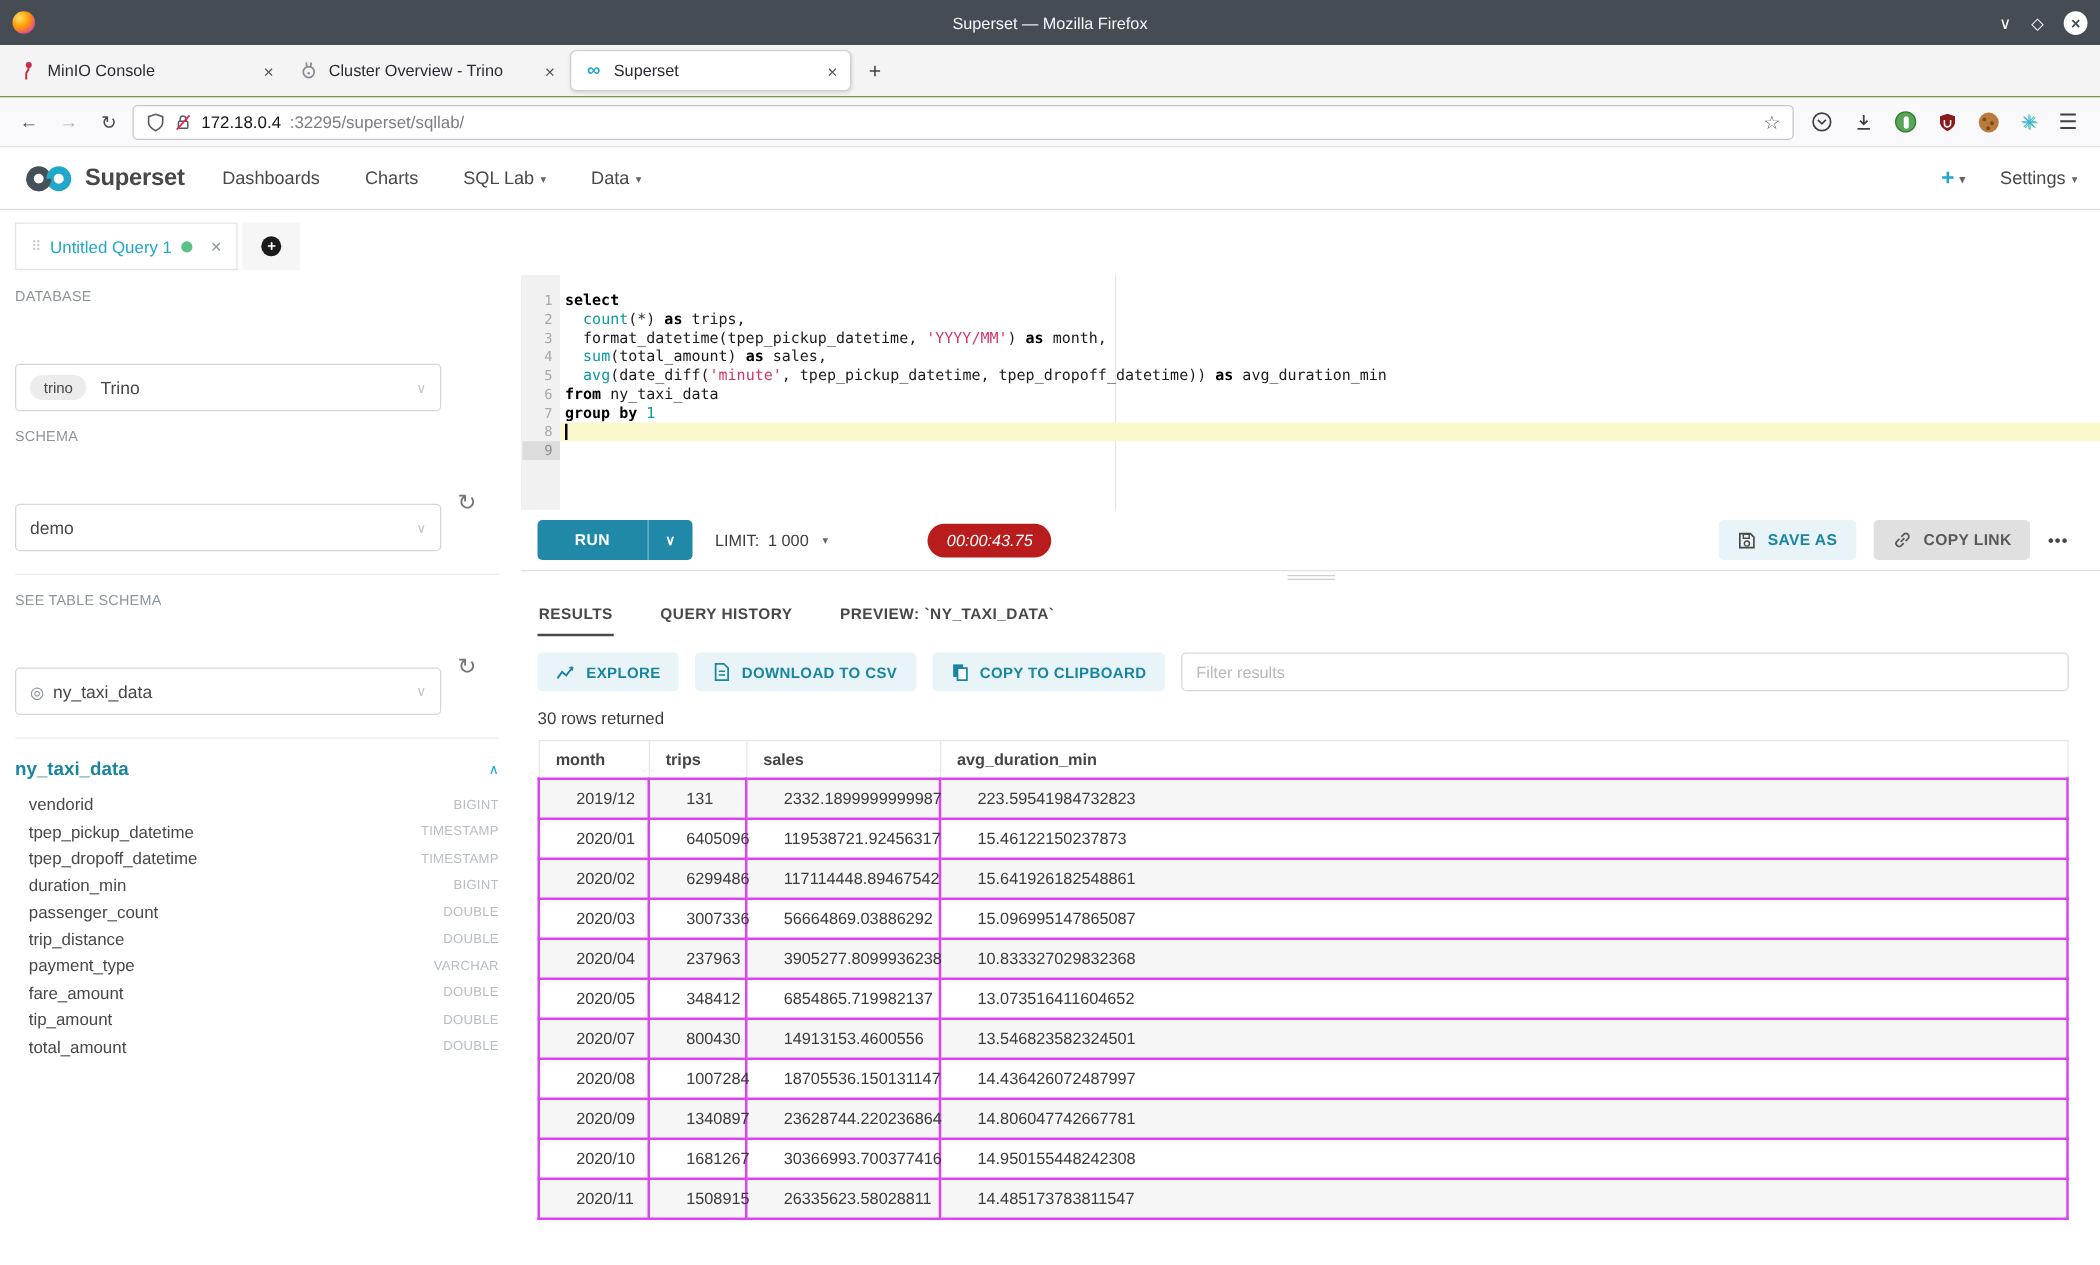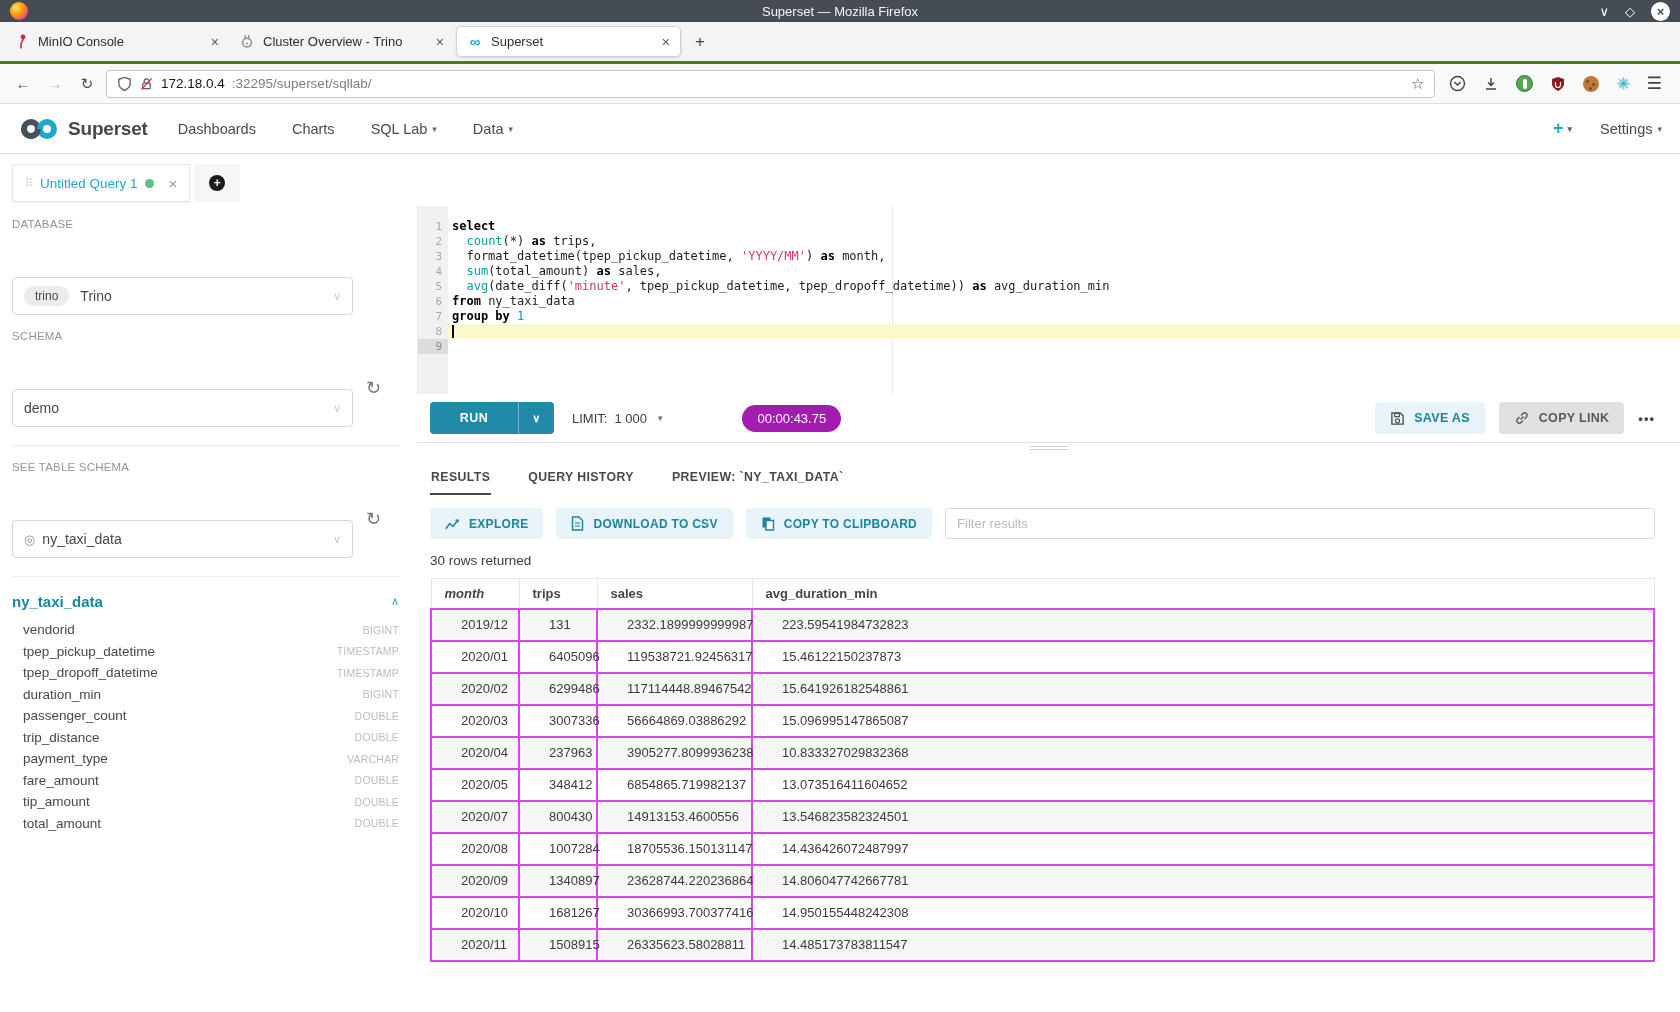--- a/index.html
+++ b/index.html
@@ -5,29 +5,29 @@
   * { box-sizing: border-box; }
   html,body { margin:0; padding:0; }
   body {
     width:1680px; height:1012px; overflow:hidden;
     font-family:"Liberation Sans", sans-serif;
     background:#fff; color:#484848;
     -webkit-font-smoothing:antialiased;
   }
 
   
-  .titlebar { height:22px; background:#454c54; display:flex; align-items:center; position:relative; padding:0 10px; }
+  .titlebar { height:36px; background:#454c54; display:flex; align-items:center; position:relative; padding:0 10px; }
   .ff-logo { width:18px; height:18px; border-radius:50%;
     background:radial-gradient(circle at 32% 30%, #ffe066, #ff9500 45%, #e3557f 72%, #8a2e8a 100%); }
   .win-title { position:absolute; left:0; right:0; text-align:center; color:#f4f6f8; font-size:13px; }
   .win-controls { margin-left:auto; display:flex; align-items:center; gap:16px; z-index:2; }
   .win-glyph { color:#fff; font-size:13px; line-height:1; cursor:default; }
   .win-close { width:19px; height:19px; border-radius:50%; background:#fff; color:#454c54; display:flex; align-items:center; justify-content:center; font-size:13px; font-weight:bold; }
 
-  .tabstrip { height:42px; background:#f4f4f5; display:flex; align-items:stretch; padding:0 4px; border-bottom:3px solid #4d7c0f; }
+  .tabstrip { height:42px; background:#f4f4f5; display:flex; align-items:stretch; padding:0 4px; border-bottom:1px solid #4d7c0f; }
   .btab { display:flex; align-items:center; gap:8px; width:225px; padding:0 10px; font-size:13px; color:#2b2b33; position:relative; }
   .btab .tab-close { margin-left:auto; color:#55555e; font-size:14px; }
   .btab.active { background:#fff; border:1px solid #d0d0d5; border-radius:5px; margin:4px 2px; box-shadow:0 1px 3px rgba(0,0,0,.12); }
   .favicon { width:16px; height:16px; display:flex; align-items:center; justify-content:center; flex:0 0 16px; }
   .superset-fav { color:#20a7c9; font-weight:bold; font-size:15px; line-height:1; }
   .newtab-btn { width:34px; display:flex; align-items:center; justify-content:center; font-size:17px; color:#3f3f46; }
 
   .urlrow { height:40px; background:#f9f9fb; display:flex; align-items:center; gap:6px; padding:0 10px; border-bottom:1px solid #dcdce1; }
   .navglyph { font-size:15px; color:#4a4a52; width:26px; text-align:center; }
   .navglyph.disabled { color:#b3b3bc; }
@@ -103,21 +103,21 @@
   .tk-p { color:#1c1c1c; }
   .cursor { display:inline-block; width:2px; height:13px; background:#000; vertical-align:middle; }
 
   
   .run-row { height:48px; display:flex; align-items:center; gap:18px; padding:0 25px 0 13px; }
   .run-btn { display:flex; height:32px; border-radius:4px; overflow:hidden; background:#1f89a7; color:#fff; font-size:12.5px; font-weight:bold; letter-spacing:.4px; }
   .run-main { width:88px; display:flex; align-items:center; justify-content:center; }
   .run-caret { width:36px; display:flex; align-items:center; justify-content:center; border-left:1px solid rgba(255,255,255,.4); font-size:11px; }
   .limit { display:flex; align-items:center; gap:7px; font-size:13px; color:#3d3d3d; }
   .limit-caret { font-size:9px; color:#6b6b6b; margin-left:4px; }
-  .timer { background:#a21caf; color:#fff; border-radius:14px; padding:6px 15px; font-size:13px; margin-left:62px; }
+  .timer { background:#b91c1c; color:#fff; border-radius:14px; padding:6px 15px; font-size:13px; margin-left:62px;font-style:italic; }
   .run-right { margin-left:auto; display:flex; align-items:center; gap:14px; }
   .chip-btn { height:32px; display:flex; align-items:center; gap:9px; padding:0 15px; border-radius:4px; font-size:12.5px; font-weight:bold; letter-spacing:.3px; }
   .save-as { background:#e8f4f8; color:#1985a0; }
   .copy-link { background:#e0e0e0; color:#595959; }
   .more-dots { color:#484848; font-size:13px; font-weight:bold; letter-spacing:1px; }
 
   .divider { border-top:1px solid #e0e0e0; height:12px; }
   .drag-handle { display:block; width:38px; height:4px; margin:3px auto 0; border-top:1px solid #cfcfcf; border-bottom:1px solid #cfcfcf; }
 
   
@@ -129,21 +129,21 @@
   .sbtn { height:31px; background:#e8f4f8; color:#1985a0; font-size:12px; font-weight:bold; letter-spacing:.3px; border-radius:4px; display:flex; align-items:center; gap:9px; padding:0 15px; }
   .sbtn svg { flex:0 0 auto; }
   .filter-input { flex:1; height:31px; border:1px solid #d6d6d6; border-radius:4px; padding:0 11px; font-size:13px; color:#484848; font-family:"Liberation Sans",sans-serif; outline:none; }
   .filter-input::placeholder { color:#b9b9b9; }
   .rows-returned { font-size:13.5px; color:#3b3b3b; margin:2px 0 10px; }
 
   table.results { border-collapse:collapse; width:100%; table-layout:fixed; font-size:13px; color:#3b3b3b; }
   .results th { font-weight:bold; text-align:left; height:30px; padding:0 13px; border:1px solid #e6e6e6; color:#454545; }
   .results td { height:32px; padding:0 29px; border:2px solid #d946ef;margin-left:44px; }
   .results tbody tr:nth-child(odd) { background:#f6f6f6; }
-  .c-month { width:88px;font-style:italic; } .c-trips { width:78px; } .c-sales { width:155px; }
+  .c-month { width:88px; } .c-trips { width:78px; } .c-sales { width:155px; }
 
   svg.icon { display:block; }
 </style>
 </head>
 <body>
 
 <div class="titlebar">
   <span class="ff-logo"></span>
   <span class="win-title">Superset — Mozilla Firefox</span>
   <span class="win-controls">

